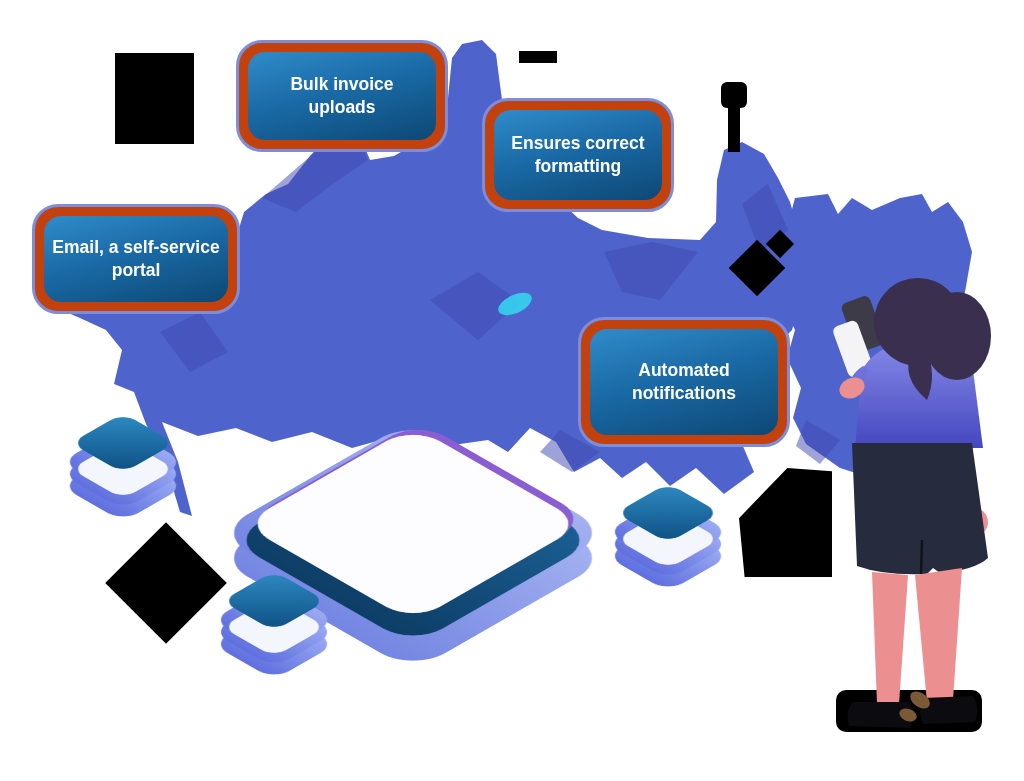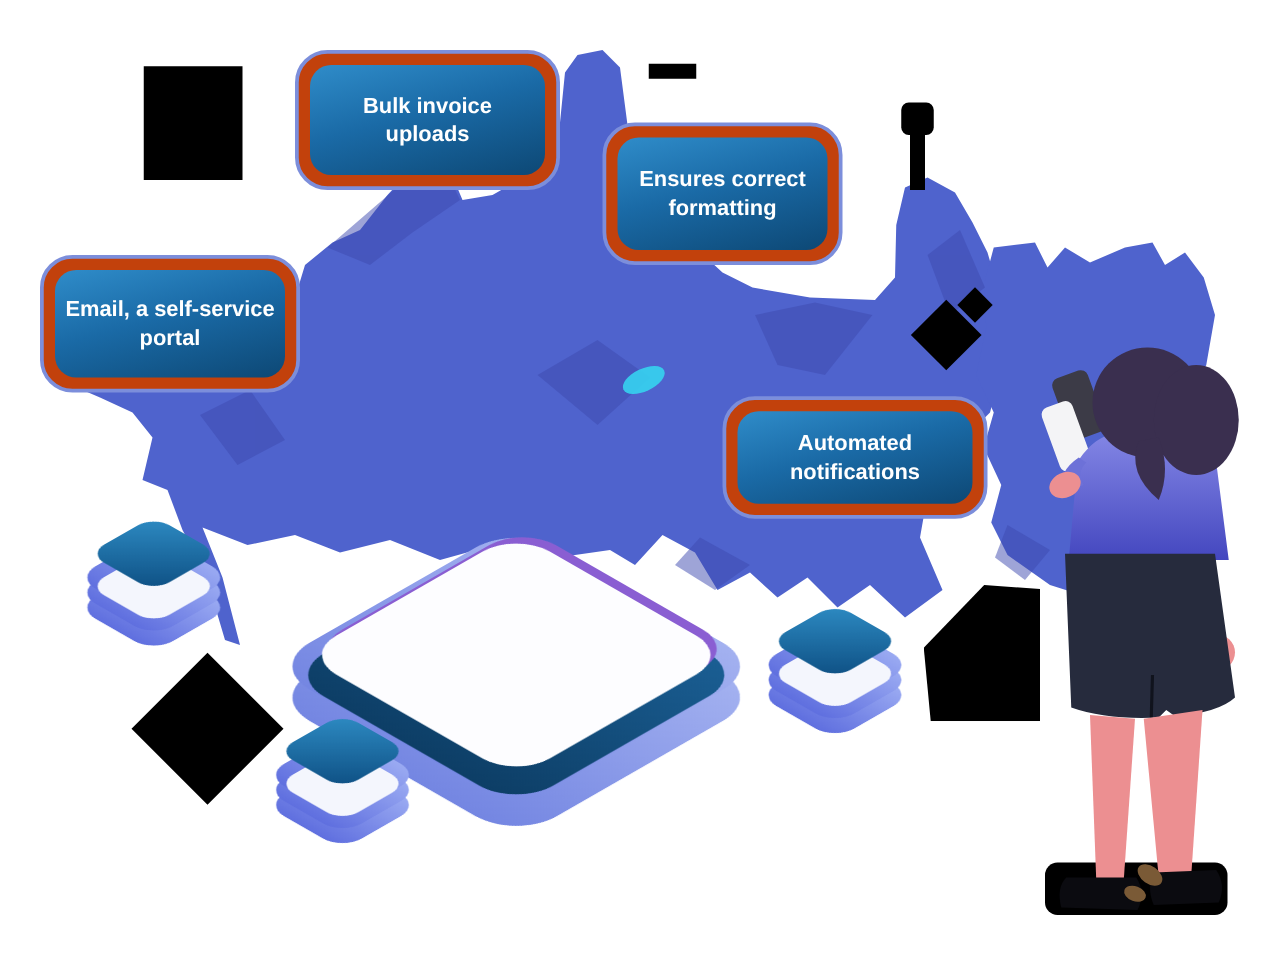--- a/index.html
+++ b/index.html
@@ -112,21 +112,21 @@
 
   <div class="node" style="left:32px;top:180px;width:208px;height:110px;margin-top:24px;">
     <div class="node-inner">Email, a self-service portal</div>
   </div>
   <div class="node" style="left:236px;top:40px;width:212px;height:112px;">
     <div class="node-inner">Bulk invoice uploads</div>
   </div>
   <div class="node" style="left:482px;top:98px;width:192px;height:114px;">
     <div class="node-inner">Ensures correct formatting</div>
   </div>
-  <div class="node" style="left:578px;top:317px;width:212px;height:98px;">
+  <div class="node" style="left:578px;top:317px;width:212px;height:130px;">
     <div class="node-inner">Automated notifications</div>
   </div>
 
   <div id="woman">
     <svg viewBox="0 0 195 480" width="195" height="480">
       <defs>
         <linearGradient id="gTorso" x1="0" y1="0" x2="0" y2="1">
           <stop offset="0" stop-color="#8588e6"></stop>
             <stop offset="1" stop-color="#4447bf"></stop>
         </linearGradient>

